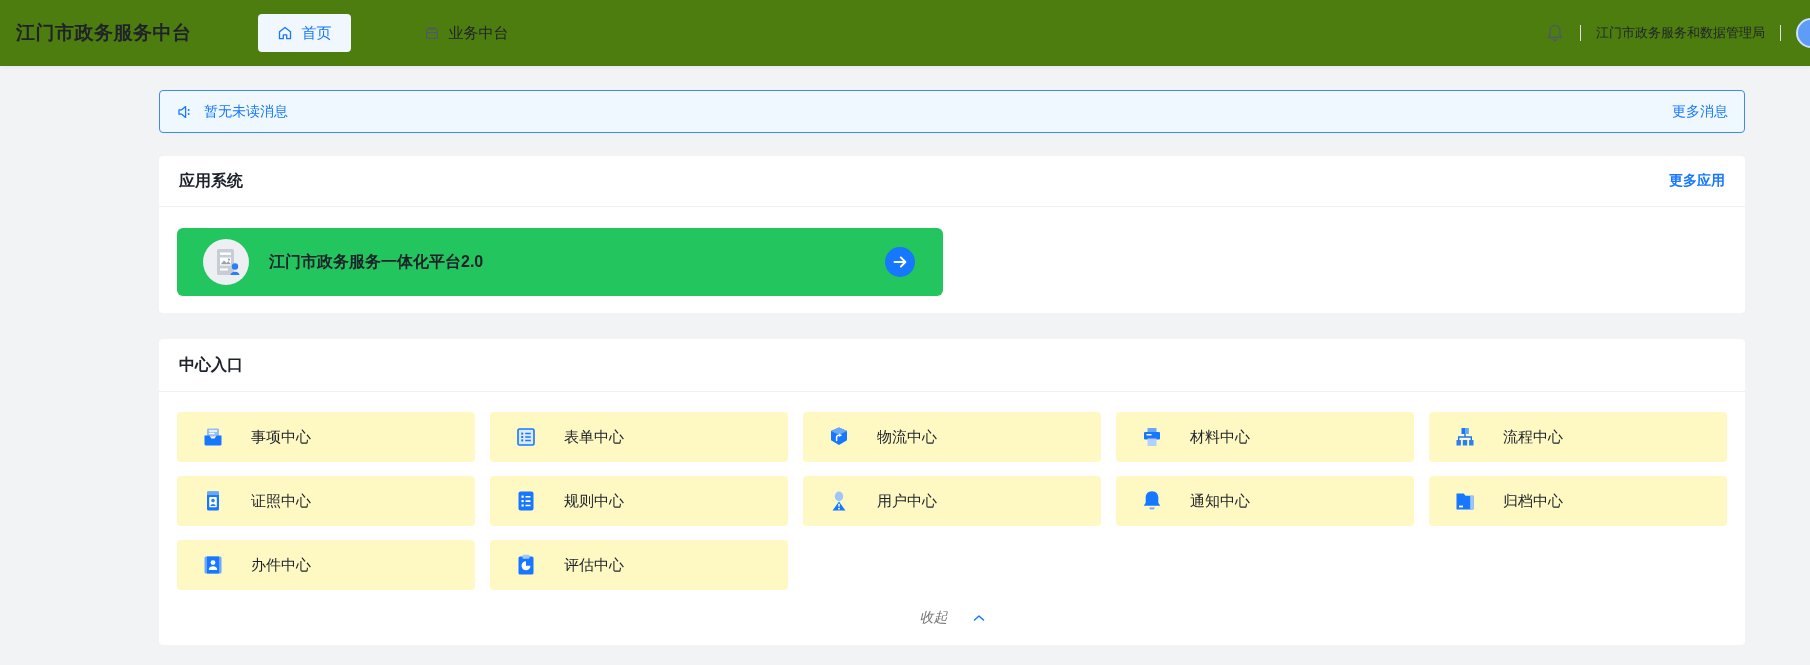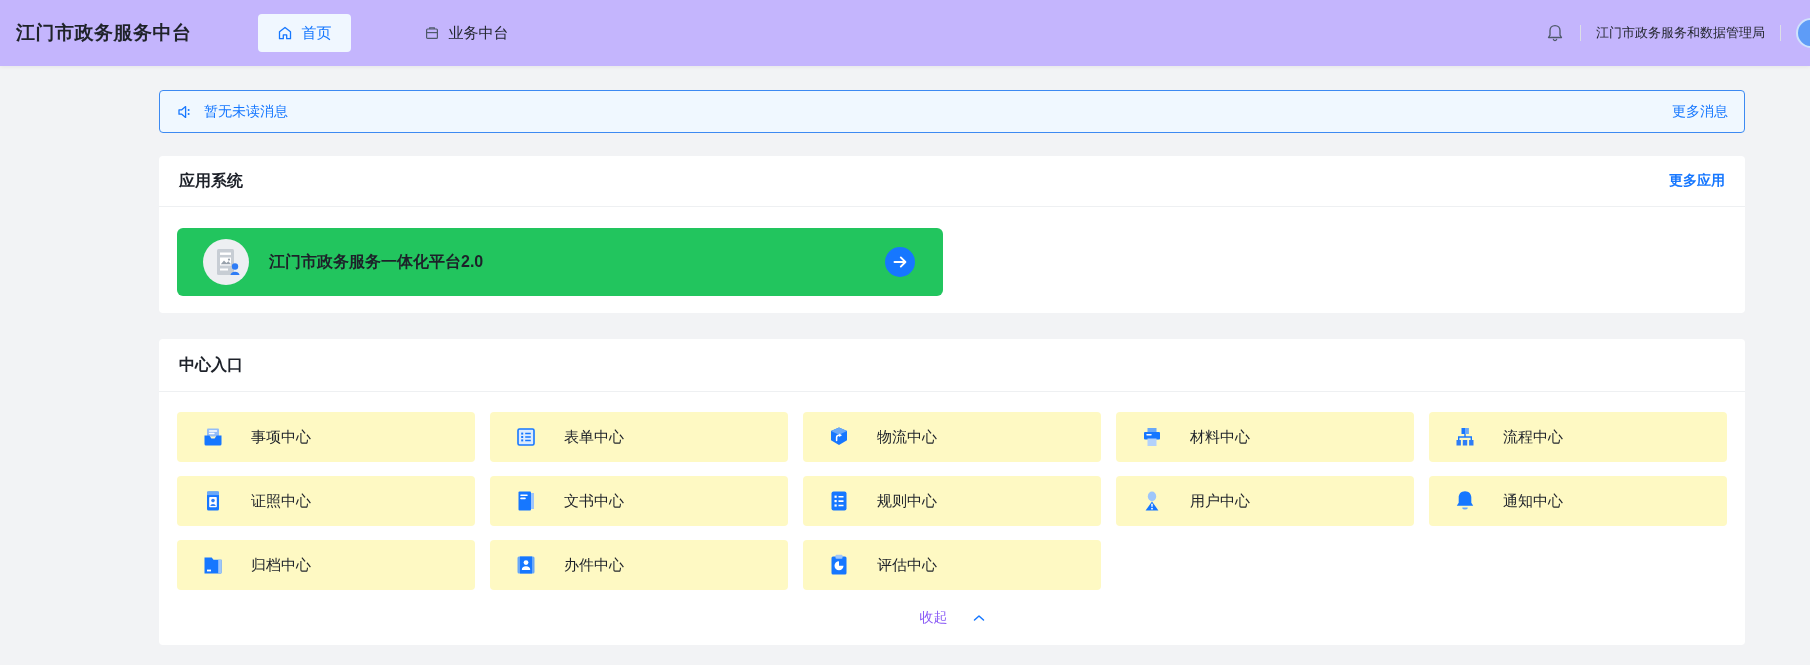--- a/index.html
+++ b/index.html
@@ -4,21 +4,21 @@
 <style>
   * { margin: 0; padding: 0; box-sizing: border-box; }
   html, body { width: 1810px; height: 665px; overflow: hidden; }
   body {
     font-family: "Liberation Sans", "DejaVu Sans", sans-serif;
     background: #f2f3f5;
     color: #1d2129;
   }
   
   .header {
-    height: 66px; background: #c4b5fd; display: flex; align-items: center;
+    height: 66px; background: #4d7c0f; display: flex; align-items: center;
     padding: 0 0 0 16px; box-shadow: 0 1px 4px rgba(0,0,0,.06); position: relative; z-index: 2;
   }
   .header-title { font-size: 19px; font-weight: bold; color: #1f2329; letter-spacing: .5px; }
   .nav { display: flex; align-items: center; margin-left: 66px; }
   .nav-item {
     height: 38px; display: flex; align-items: center; gap: 9px; padding: 0 19px;
     font-size: 15px; color: #1f2329; border-radius: 4px; cursor: pointer;
   }
   .nav-item.active { background: #f0f7ff; color: #1677ff; }
   .nav-item + .nav-item { margin-left: 54px; }
@@ -62,21 +62,21 @@
   .centers-grid {
     padding: 20px 18px 0 18px; display: grid;
     grid-template-columns: repeat(5, 1fr); gap: 14px 15px;
   }
   .center-item {
     height: 50px; background: #fef9c3; border-radius: 4px; display: flex;
     align-items: center; padding-left: 24px; gap: 26px; cursor: pointer;
   }
   .center-label { font-size: 15px; color: #1d2129; font-weight: 500; }
   .collapse-row { height: 55px; display: flex; align-items: center; justify-content: center; }
-  .collapse-link { display: flex; align-items: center; gap: 25px; color: #8b5cf6; font-size: 14px; cursor: pointer; }
+  .collapse-link { display: flex; align-items: center; gap: 25px; color: #737373; font-size: 14px; cursor: pointer; font-style: italic; }
   svg { display: block; }
 </style>
 </head>
 <body>
 
 <div class="header">
   <div class="header-title">江门市政务服务中台</div>
 
   <div class="nav">
     <div class="nav-item active">
@@ -232,30 +232,20 @@
             <rect x="6" y="2.5" width="12" height="19" rx="1.5" fill="#1677ff"></rect>
             <rect x="6" y="2.5" width="12" height="3.6" fill="#69a8f8"></rect>
             <rect x="8.2" y="8" width="7.6" height="10.2" rx="0.8" fill="#fff"></rect>
             <circle cx="12" cy="11.6" r="1.8" fill="#2f7df6"></circle>
             <path d="M9.2 17a2.9 2.7 0 0 1 5.6 0z" fill="#2f7df6"></path>
           </svg>
         </span>
         <span class="center-label">证照中心</span>
       </div>
 
-      <div class="center-item">
-        <span>
-          <svg width="24" height="24" viewBox="0 0 24 24">
-            <rect x="4.5" y="2.5" width="12.5" height="19" rx="1" fill="#1677ff"></rect>
-            <rect x="17" y="4" width="3" height="16" fill="#9ec6fb"></rect>
-            <path d="M7 6.2h6M7 9.4h4" stroke="#fff" stroke-width="1.6" stroke-linecap="round"></path>
-          </svg>
-        </span>
-        <span class="center-label">文书中心</span>
-      </div>
 
       <div class="center-item">
         <span>
           <svg width="24" height="24" viewBox="0 0 24 24">
             <rect x="4.5" y="2.5" width="15" height="19" rx="2" fill="#1677ff"></rect>
             <rect x="7.5" y="6.6" width="2.2" height="2.2" fill="#fff"></rect>
               <rect x="7.5" y="11" width="2.2" height="2.2" fill="#fff"></rect>
               <rect x="7.5" y="15.4" width="2.2" height="2.2" fill="#fff"></rect>
             <path d="M11.5 7.7h5M11.5 12.1h5M11.5 16.5h5" stroke="#fff" stroke-width="1.6"></path>
           </svg>

